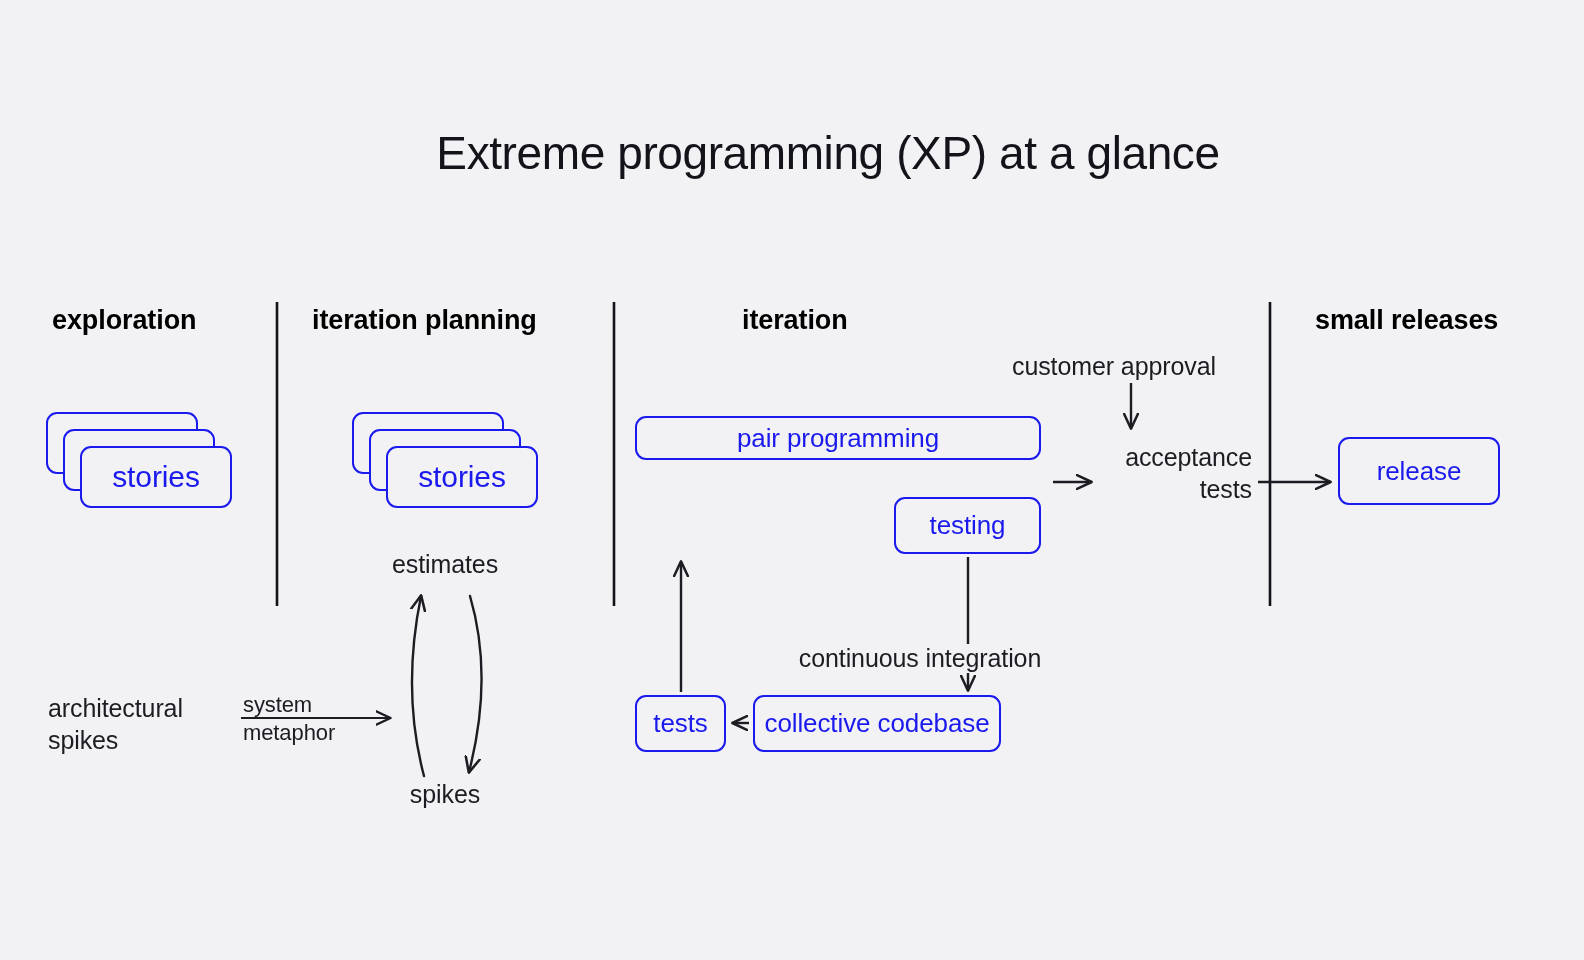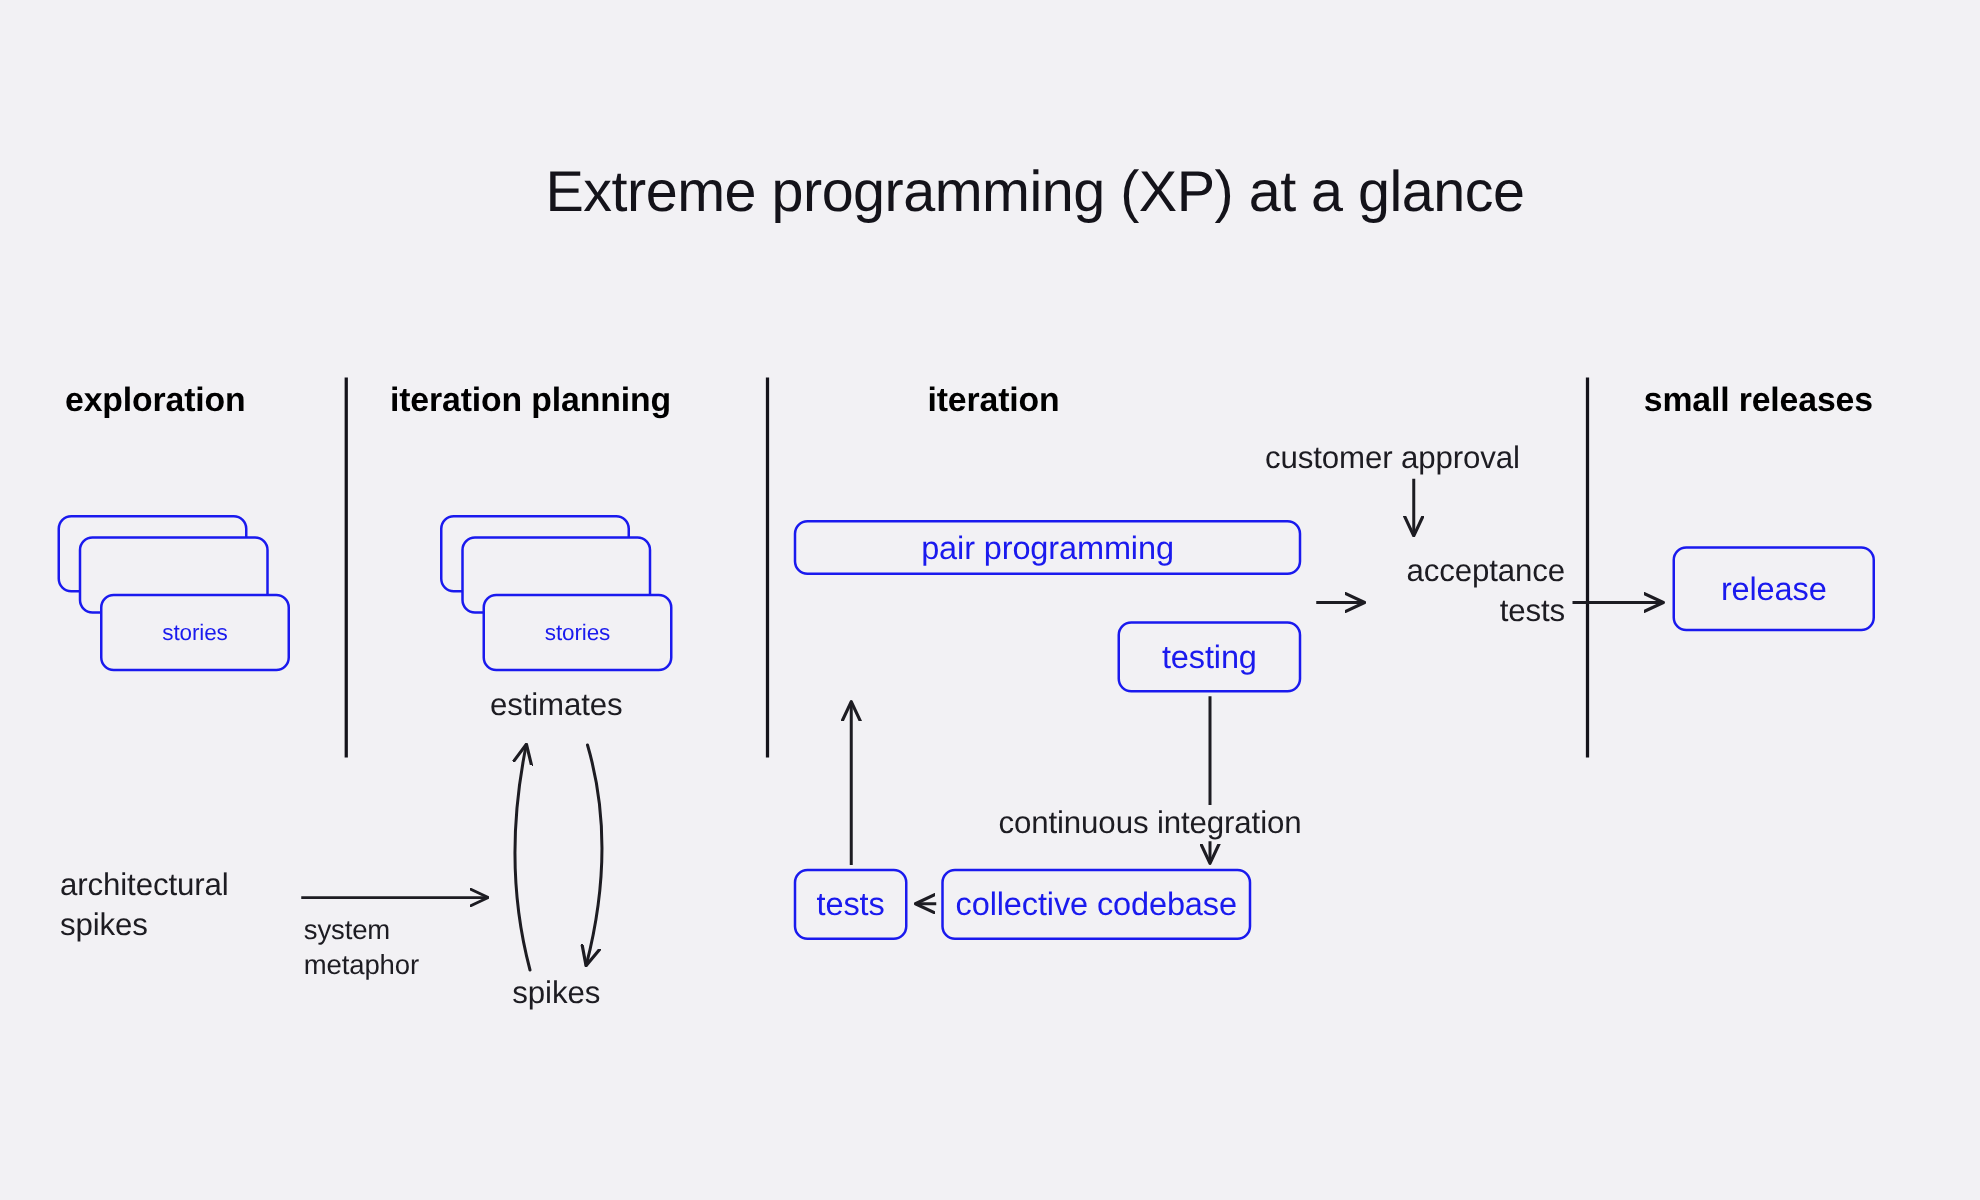--- a/index.html
+++ b/index.html
@@ -61,21 +61,20 @@
   .plain.two-line { white-space: normal; line-height: 1.28; }
   .plain.right { text-align: right; }
   .plain.center { text-align: center; }
   .small-lbl {
     position: absolute;
     font-size: 22px;
     font-weight: 400;
     color: #1D1C22;
     white-space: nowrap;
     letter-spacing: -0.1px;
-    margin-top: 39px;
   }
   
   .bbox {
     position: absolute;
     box-sizing: border-box;
     border: 2.5px solid #1A1AEE;
     border-radius: 11px;
     background: #F2F1F4;
     display: flex;
     align-items: center;
@@ -104,23 +103,22 @@
     background: #F2F1F4;
   }
   .stack .card.c1 { left: 0px;  top: 0px;  }
   .stack .card.c2 { left: 17px; top: 17px; }
   .stack .card.c3 {
     left: 34px; top: 34px;
     display: flex;
     align-items: center;
     justify-content: center;
     color: #1A1AEE;
-    font-size: 18px;
-    letter-spacing: -0.1px;
-    margin-top: 29px;
+    font-size: 30px;
+    letter-spacing: -0.1px;
   }
 </style>
 </head>
 <body>
 
 <div id="stage">
 
   <div class="title">Extreme programming (XP) at a glance</div>
 
   <div class="col-header" style="left:52px; top:305px;">exploration</div>

